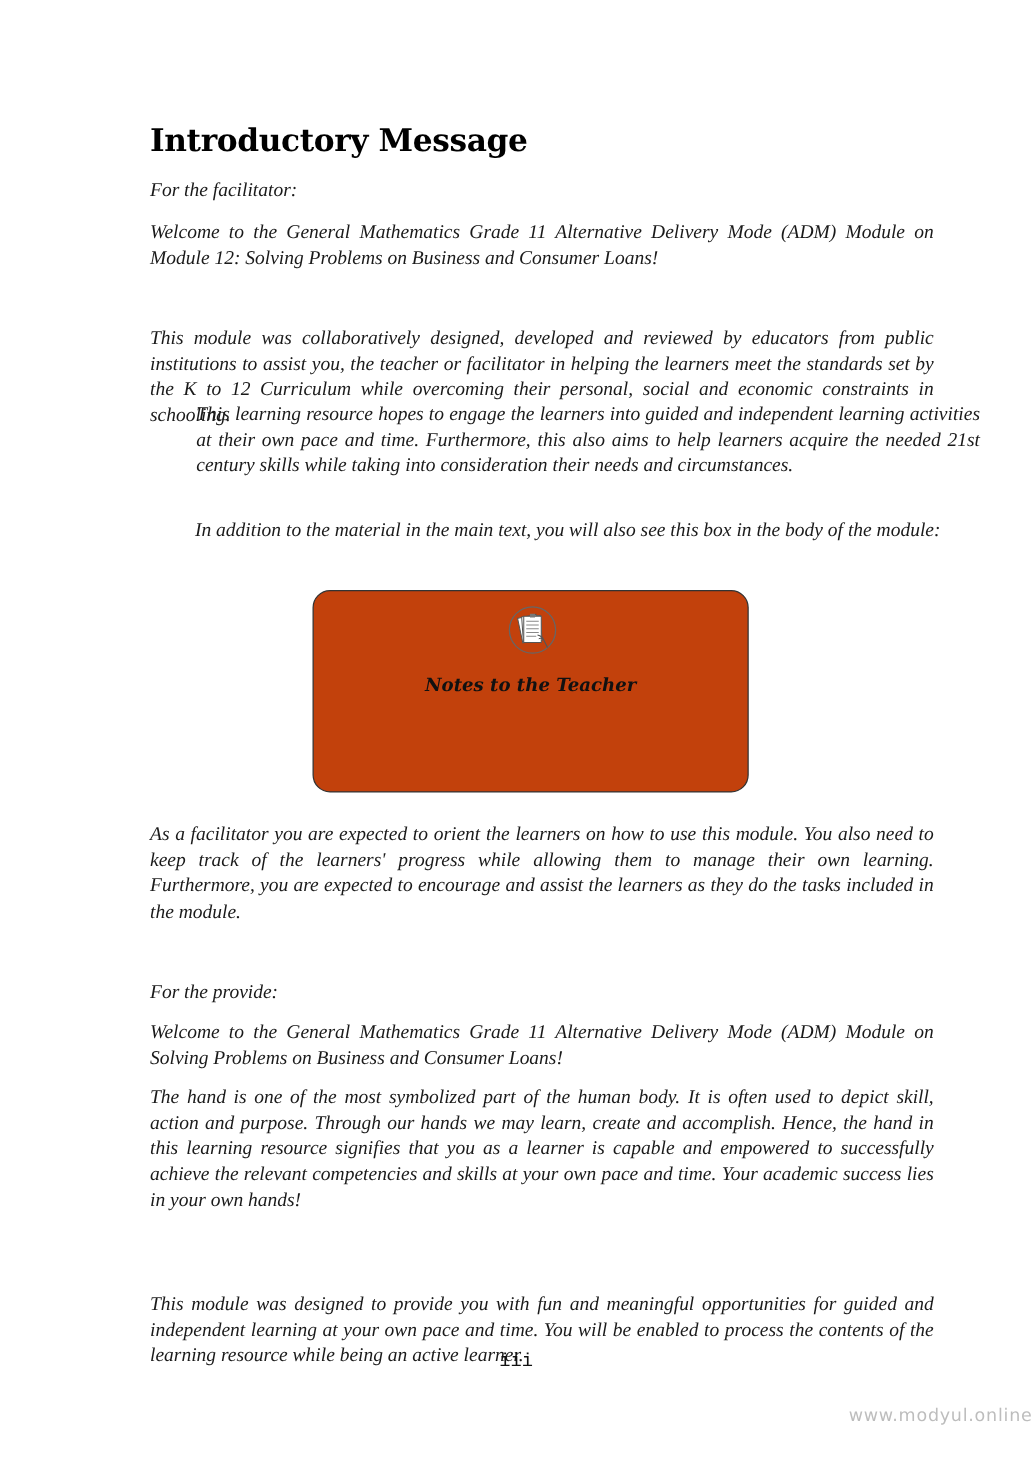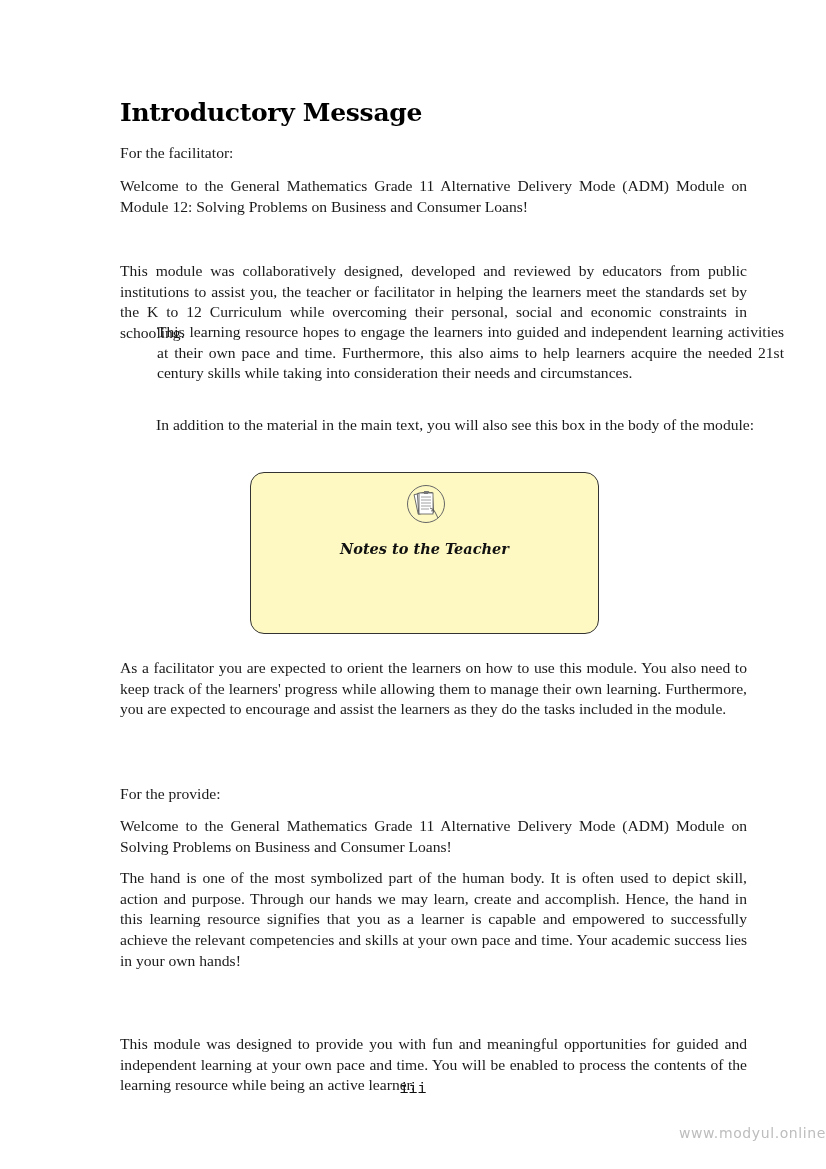--- a/index.html
+++ b/index.html
@@ -36,31 +36,32 @@
     .para {
       position: absolute;
       left: 0;
       width: 627px;
       margin: 0;
       font-family: "Liberation Serif", "DejaVu Serif", serif;
       font-size: 15.6px;
       line-height: 20.7px;
       text-align: justify;
       color: #1a1a1a;
+      font-style: italic;
     }
     .note-box {
       position: absolute;
       left: 250px;
       top: 472px;
       width: 349px;
       height: 162px;
       border: 1.6px solid #333;
       border-radius: 14px;
       box-sizing: border-box;
-      background: #fef9c3;
+      background: #c2410c;
     }
     .note-icon {
       position: absolute;
       left: 155px;
       top: 11px;
       width: 40px;
       height: 40px;
     }
     .note-title {
       position: absolute;

